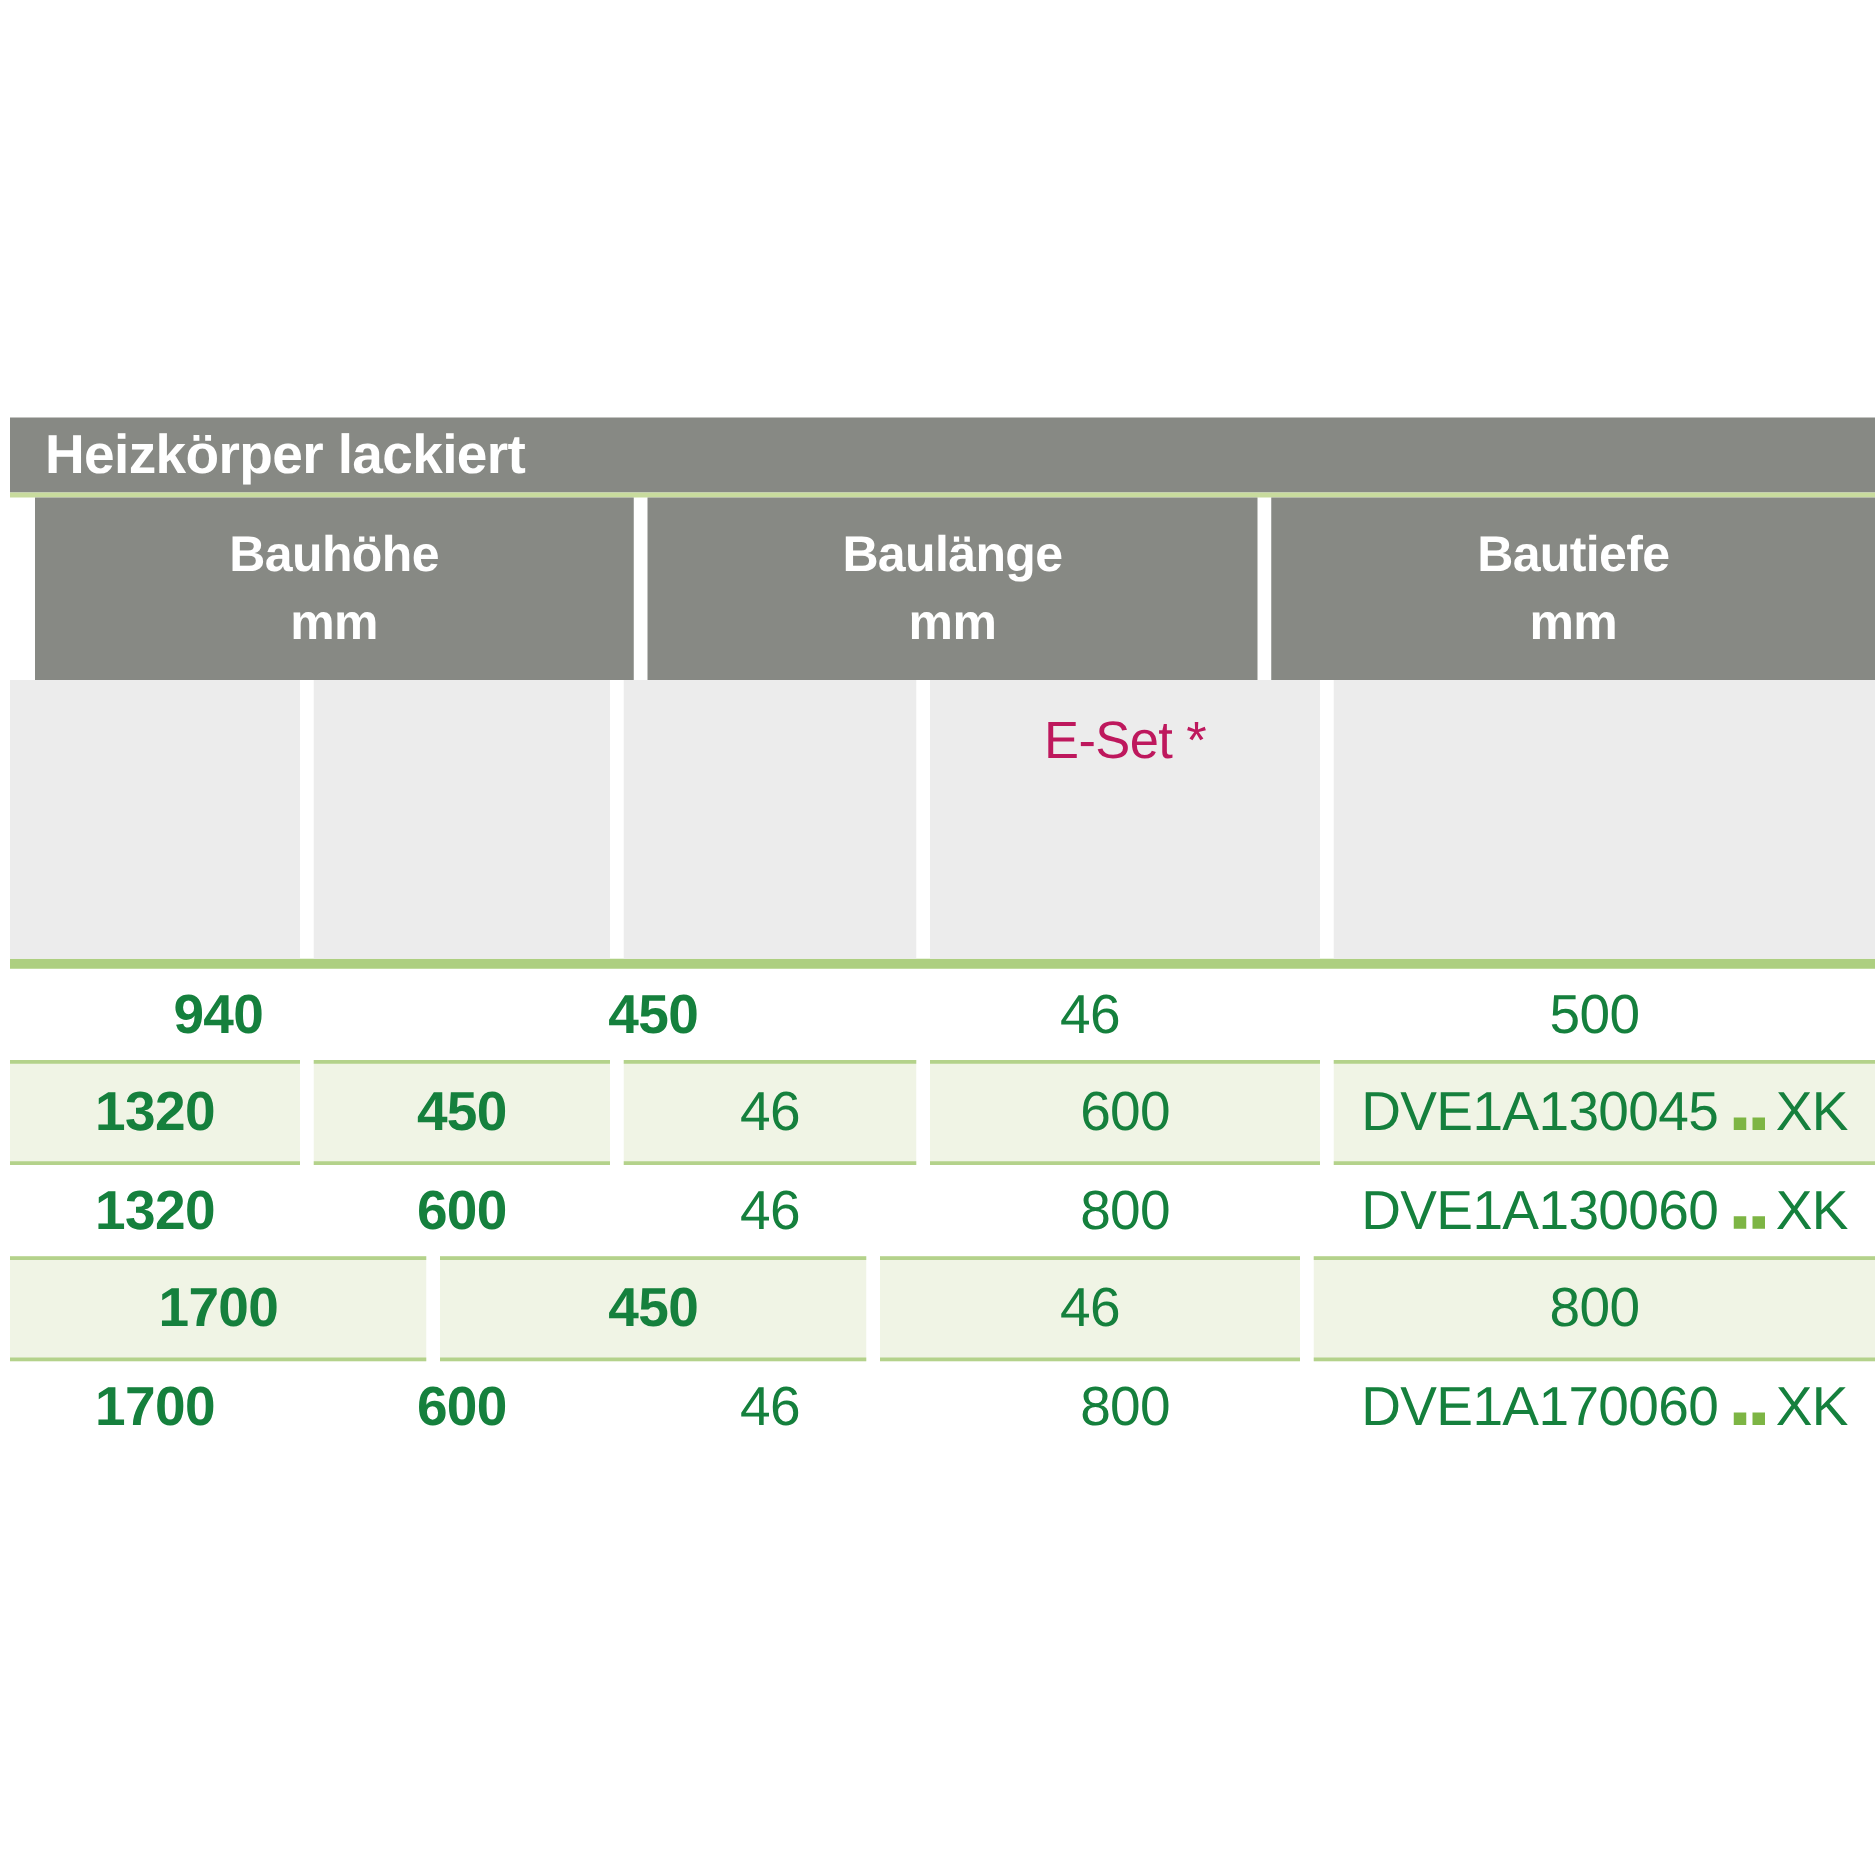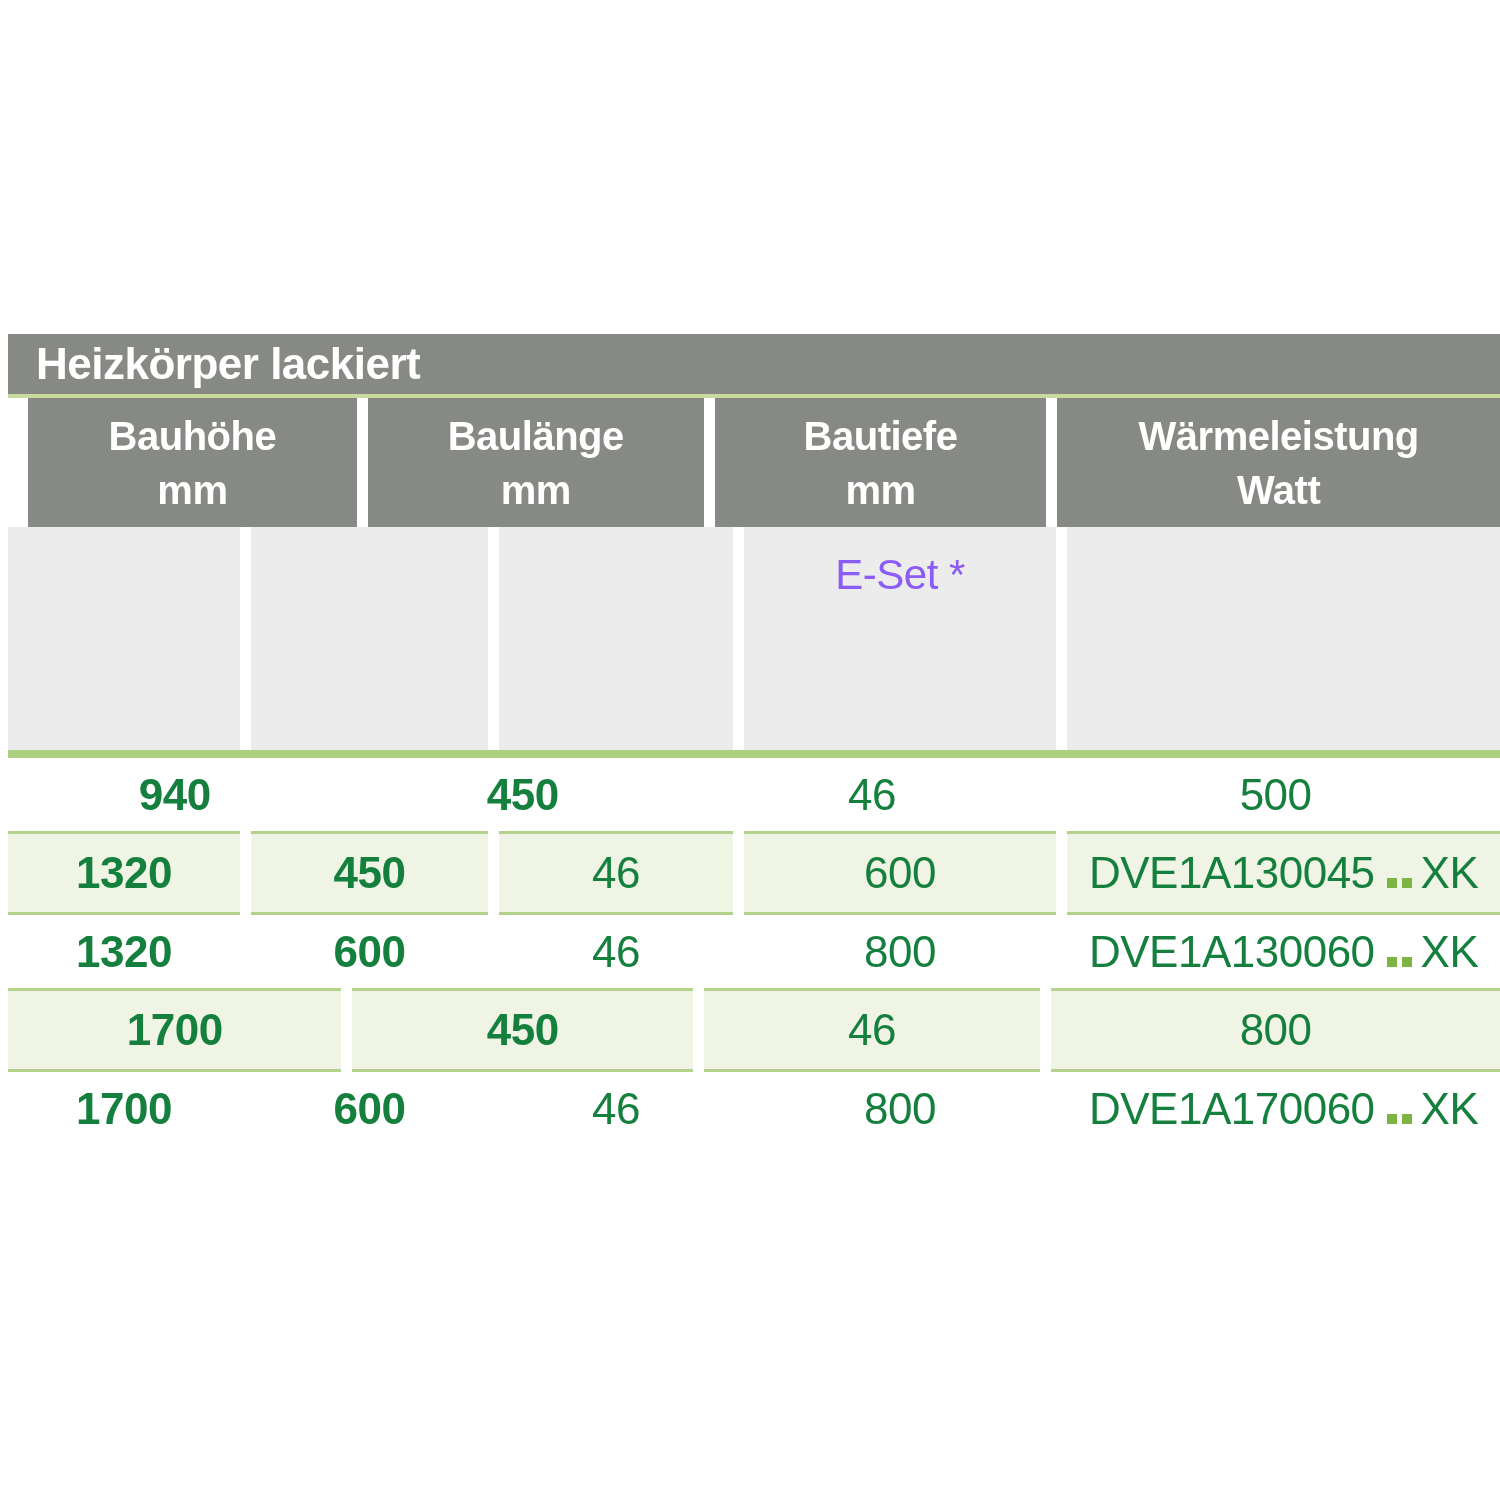--- a/index.html
+++ b/index.html
@@ -46,39 +46,39 @@
     align-items: center;
     justify-content: center;
     box-sizing: border-box;
   }
   .c1 { flex: 231 0 0; }
   .c2 { flex: 236 0 0; }
   .c3 { flex: 233 0 0; }
   .c4 { flex: 311 0 0; }
   .c5 { flex: 431 0 0; }
 
-  .header-row { height: 129px; margin-left: 20px; }
+  .header-row { height: 146px; margin-left: 20px; }
   .header-row .cell {
     background: #878984;
     color: #ffffff;
     font-size: 40px;
     font-weight: bold;
     letter-spacing: -0.5px;
     flex-direction: column;
     line-height: 54px;
     text-align: center;
   }
 
   .subheader-row { height: 223px; }
   .subheader-row .cell {
     background: #ececec;
     align-items: flex-start;
     padding-top: 24px;
     font-size: 42px;
-    color: #8b5cf6;
+    color: #be185d;
     letter-spacing: -0.5px;
   }
 
   .total-band {
     height: 8px;
     background: #adcf80;
   }
 
   .data-row { }
   .data-row .cell {
@@ -123,24 +123,20 @@
         <span>Bauhöhe</span>
         <span>mm</span>
       </div>
       <div class="cell c2">
         <span>Baulänge</span>
         <span>mm</span>
       </div>
       <div class="cell c3">
         <span>Bautiefe</span>
         <span>mm</span>
-      </div>
-      <div class="cell c4">
-        <span>Wärmeleistung</span>
-        <span>Watt</span>
       </div>
     </div>
 
     <div class="grid-row subheader-row">
       <div class="cell c1"></div>
       <div class="cell c2"></div>
       <div class="cell c3"></div>
       <div class="cell c4">
         <span>E-Set *</span>
       </div>

